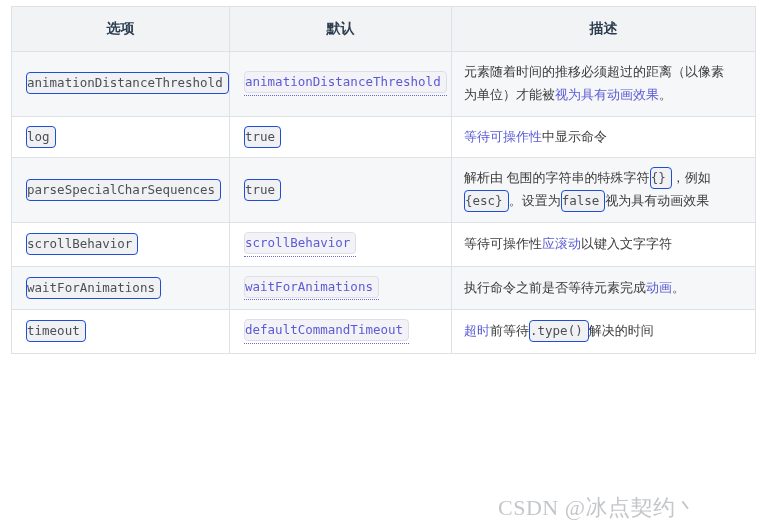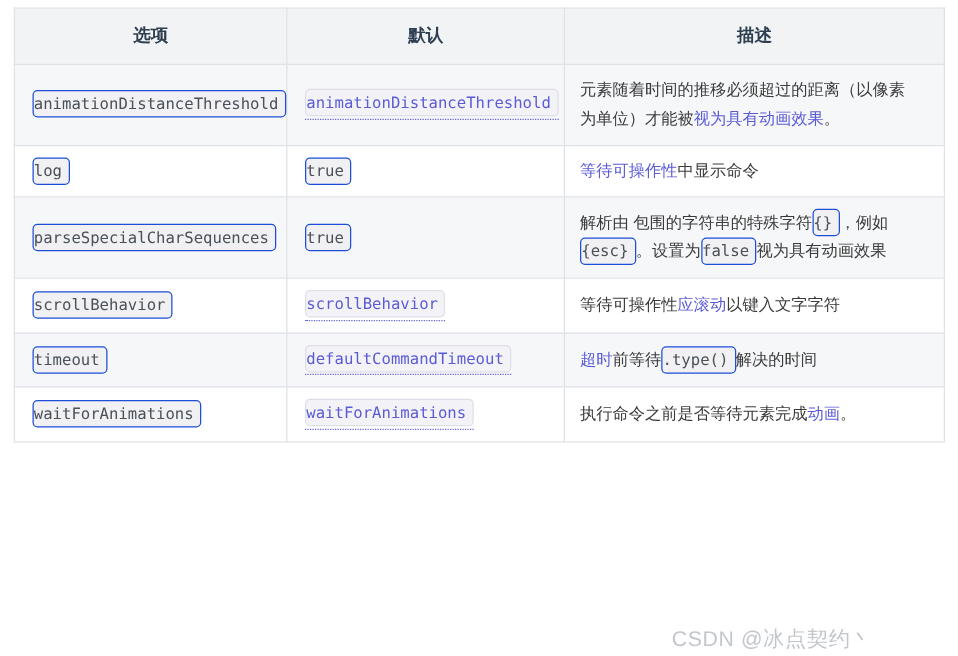--- a/index.html
+++ b/index.html
@@ -105,23 +105,23 @@
     text-decoration: none;
     margin-top: 16px;
   }
 
   .desc-line { display: block; }
 
   .watermark {
     position: absolute;
     right: 10px;
     bottom: 2px;
-    font-size: 17px;
+    font-size: 22px;
     color: #c3c6ca;
-    font-family: Liberation Sans, sans-serif;
+    font-family: Liberation Serif, serif;
     letter-spacing: 0.5px;
     white-space: nowrap;
     pointer-events: none;
   }
 </style>
 </head>
 <body>
 
 <div id="doc-root">
 
@@ -188,39 +188,39 @@
         <td class="col-default">
           <a class="cd-link" href="#"><code class="cd">scrollBehavior</code></a>
         </td>
         <td class="col-desc">
           <span>等待可操作性</span><a class="tl" href="#">应滚动</a><span>以键入文字字符</span>
         </td>
       </tr>
 
       <tr>
         <td class="col-option">
+          <code class="cd">waitForAnimations</code>
+        </td>
+        <td class="col-default">
+          <a class="cd-link" href="#"><code class="cd">waitForAnimations</code></a>
+        </td>
+        <td class="col-desc">
+          <span>执行命令之前是否等待元素完成</span><a class="tl" href="#">动画</a><span>。</span>
+        </td>
+      </tr>
+
+      <tr>
+        <td class="col-option">
           <code class="cd">timeout</code>
         </td>
         <td class="col-default">
           <a class="cd-link" href="#"><code class="cd">defaultCommandTimeout</code></a>
         </td>
         <td class="col-desc">
           <a class="tl" href="#">超时</a><span>前等待</span><code class="cd">.type()</code><span>解决的时间</span>
-        </td>
-      </tr>
-
-      <tr>
-        <td class="col-option">
-          <code class="cd">waitForAnimations</code>
-        </td>
-        <td class="col-default">
-          <a class="cd-link" href="#"><code class="cd">waitForAnimations</code></a>
-        </td>
-        <td class="col-desc">
-          <span>执行命令之前是否等待元素完成</span><a class="tl" href="#">动画</a><span>。</span>
         </td>
       </tr>
 
     </tbody>
   </table>
 
   <div class="watermark">CSDN @冰点契约丶</div>
 
 </div>
 

